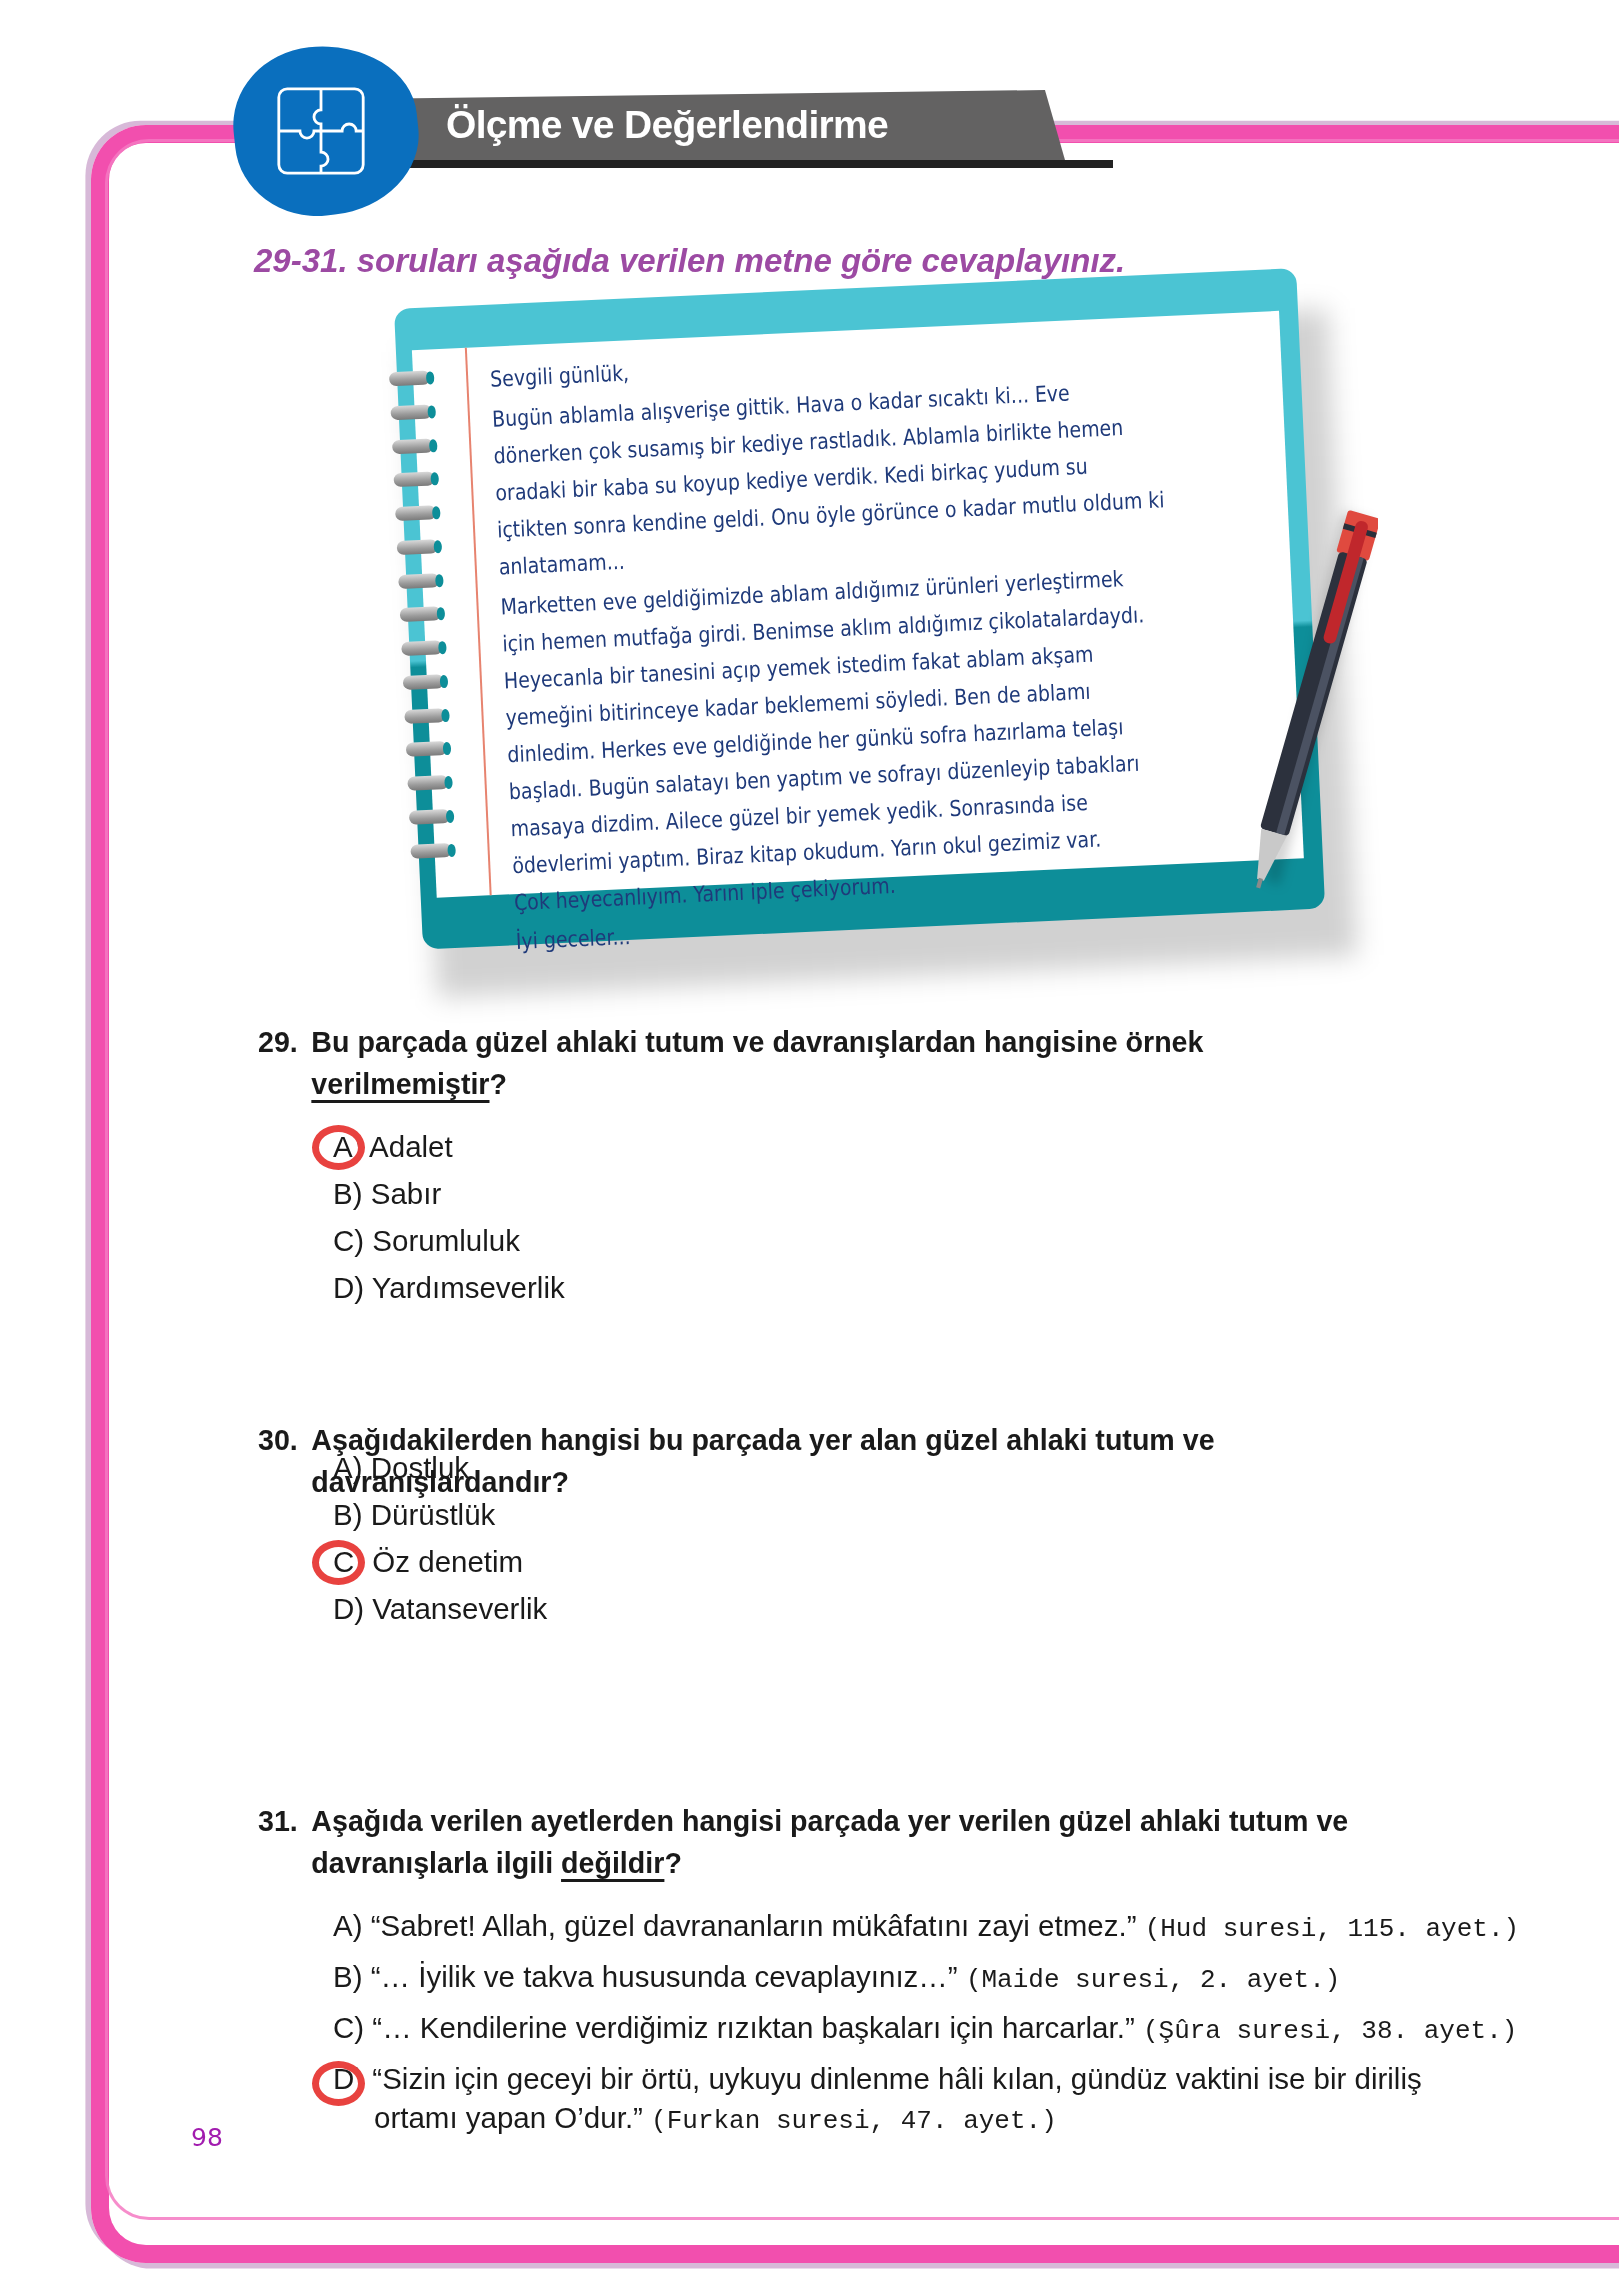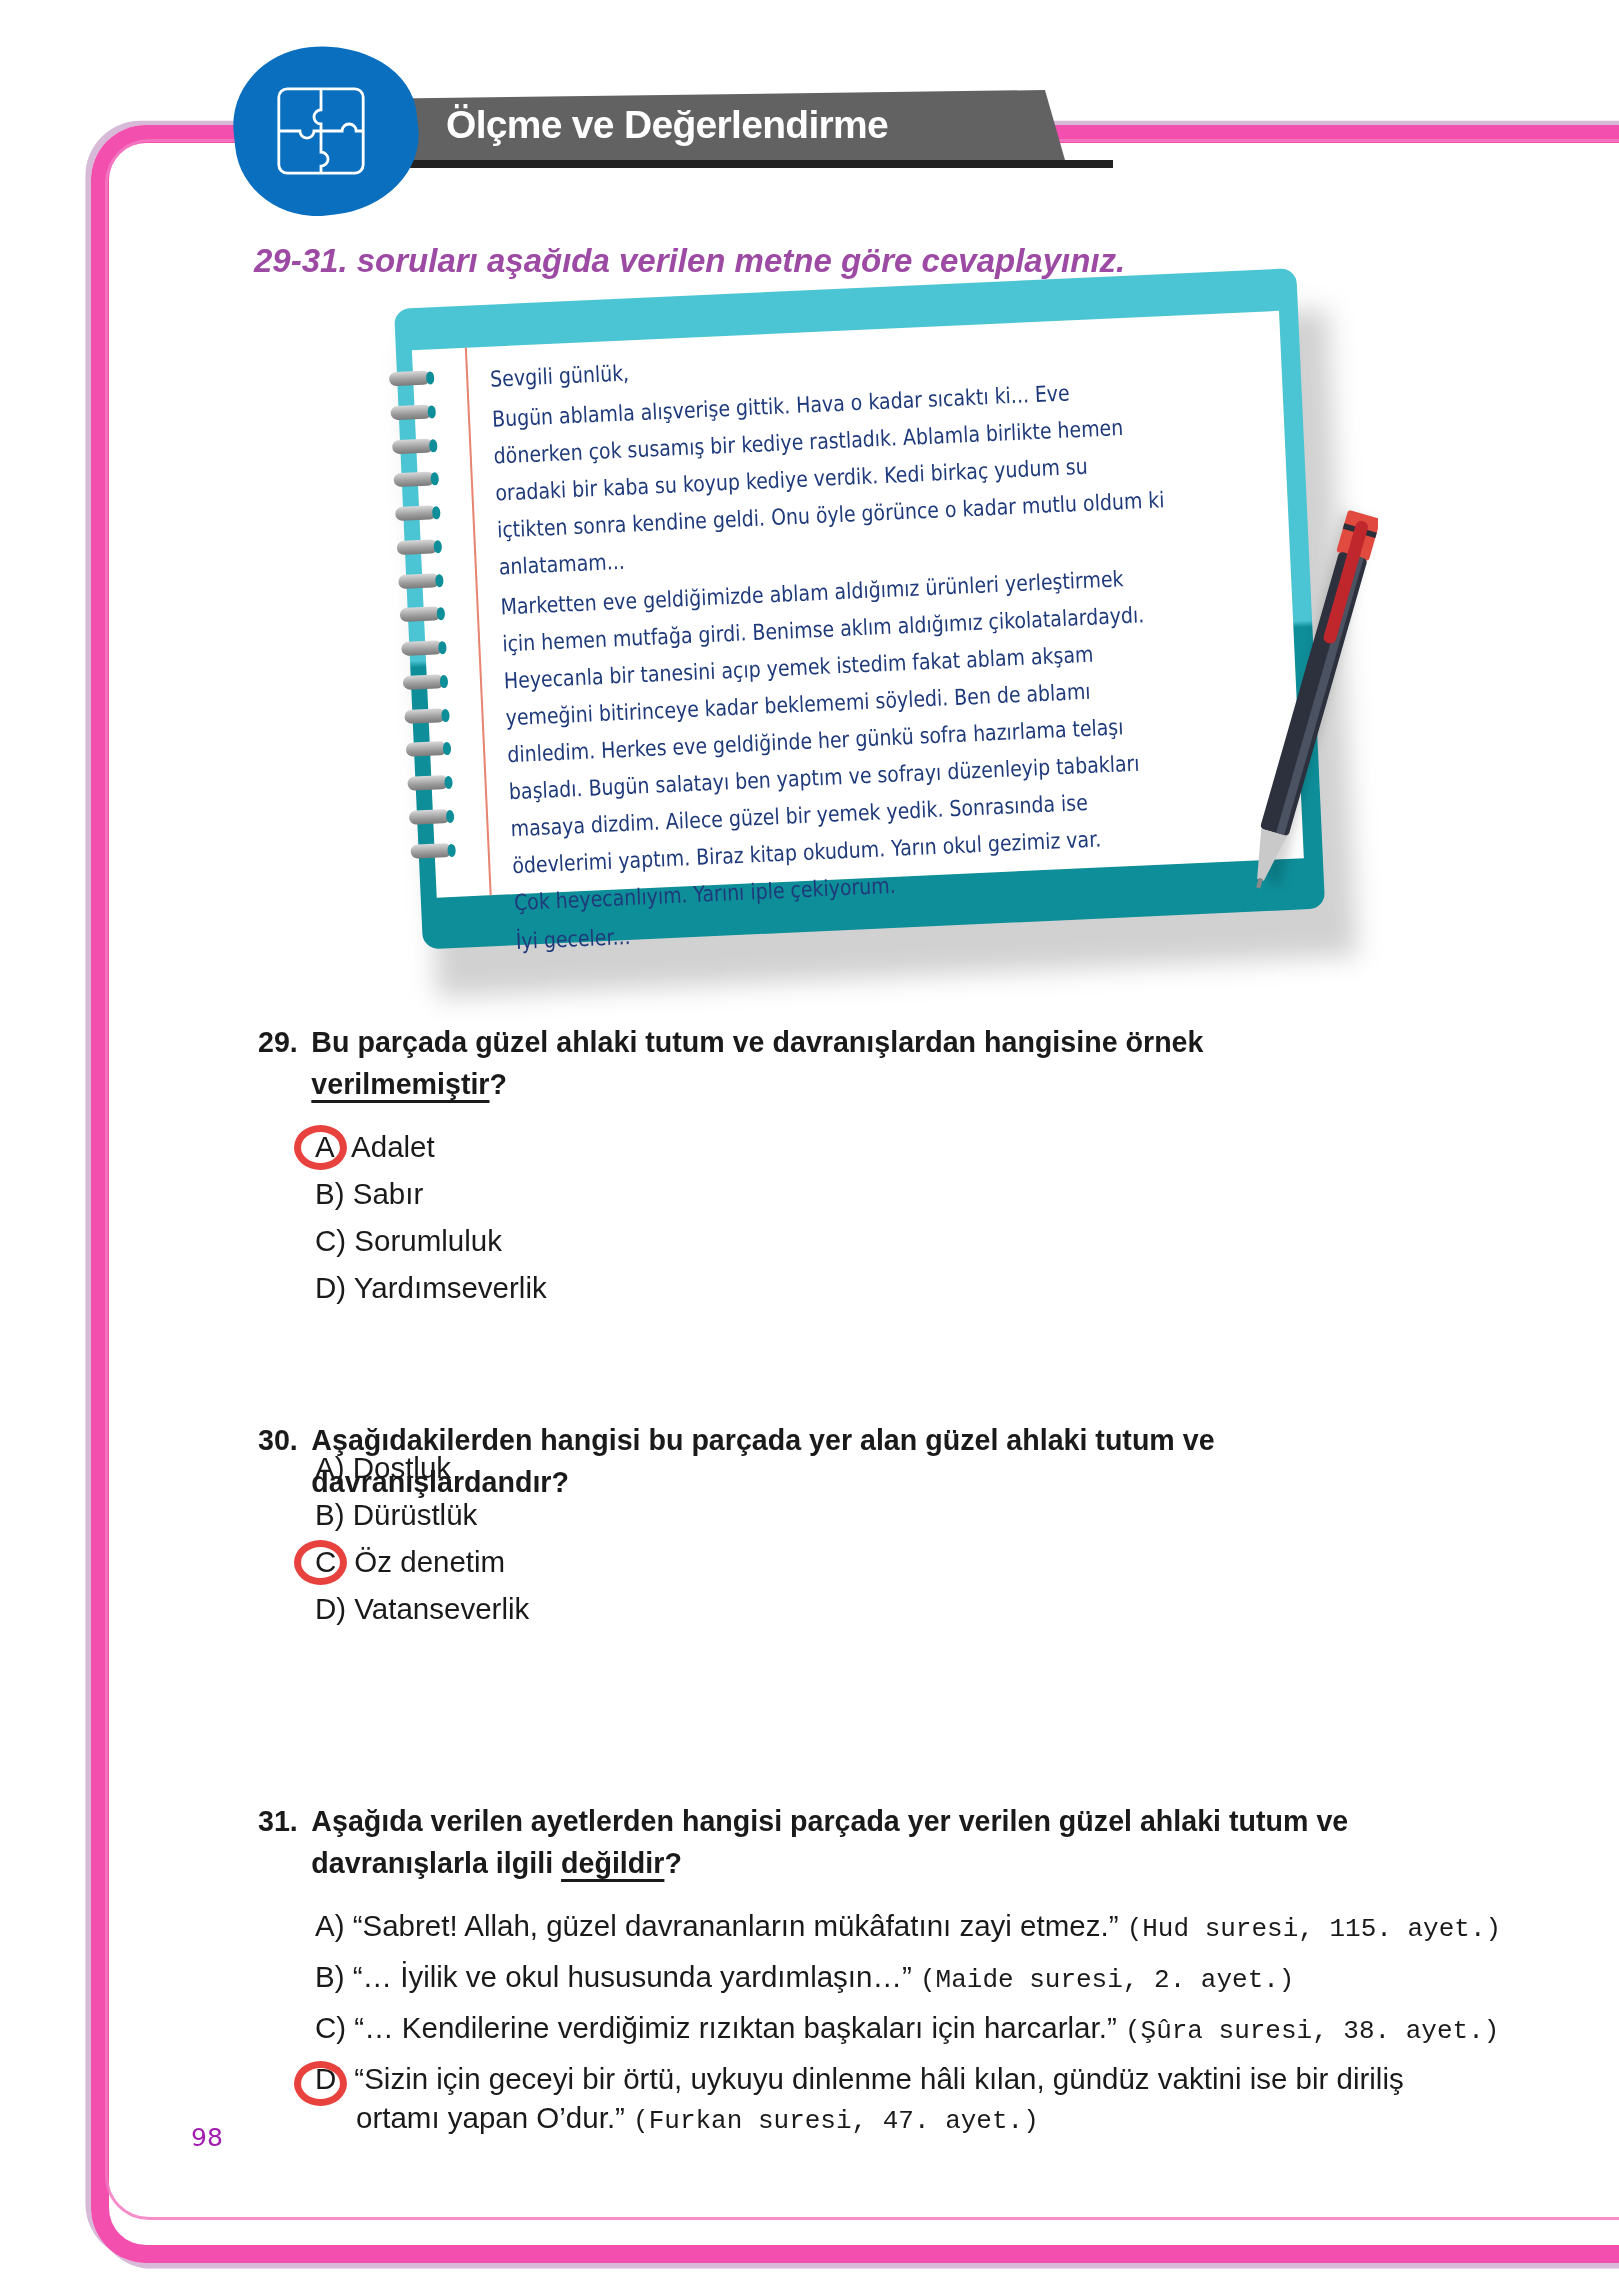--- a/index.html
+++ b/index.html
@@ -78,21 +78,21 @@
 
   
   .q-stem {
     position:absolute; left:258px; font-size:29.5px; font-weight:bold; line-height:42px;
     width:1286px; transform:scaleX(.97); transform-origin:0 0;
   }
   .q-stem .num { display:inline-block; width:55px; }
   .q-stem .indent { padding-left:55px; display:block; }
   .q-stem u { text-decoration-thickness:2.8px; text-underline-offset:5.6px; }
   .options { position:absolute; left:315px; font-size:29.5px; line-height:47px; }
-  .opt { position:relative; white-space:nowrap; }
+  .opt { position:relative; white-space:nowrap;margin-left:18px; }
   .opt .src { font-size:26px;font-family:Liberation Mono, monospace; }
   .opt .cont { padding-left:41px; display:block; }
   .circle-mark {
     position:absolute; left:-21px; top:2.1px; width:53px; height:45px;
     border:7.7px solid #e8423f; border-radius:50%; box-sizing:border-box;
   }
 
   .page-number {
     position:absolute; left:191px; top:2123px; font-size:25px; color:#a21caf;
     font-family:"DejaVu Sans", sans-serif;
@@ -252,21 +252,21 @@
   </div>
   <div class="opt"><span>D)</span> <span>Vatanseverlik</span></div>
 </div>
 
 <div class="q-stem" style="top:1800px">
   <span class="num">31.</span><span>Aşağıda verilen ayetlerden hangisi parçada yer verilen güzel ahlaki tutum ve</span>
   <span class="indent"><span>davranışlarla ilgili </span><u>değildir</u><span>?</span></span>
 </div>
 <div class="options" style="top:1902px">
   <div class="opt"><span>A)</span> <span>“Sabret! Allah, güzel davrananların mükâfatını zayi etmez.”</span> <span class="src">(Hud suresi, 115. ayet.)</span></div>
-  <div class="opt"><span>B)</span> <span>“… İyilik ve okul hususunda yardımlaşın…”</span> <span class="src">(Maide suresi, 2. ayet.)</span></div>
+  <div class="opt"><span>B)</span> <span>“… İyilik ve takva hususunda cevaplayınız…”</span> <span class="src">(Maide suresi, 2. ayet.)</span></div>
   <div class="opt"><span>C)</span> <span>“… Kendilerine verdiğimiz rızıktan başkaları için harcarlar.”</span> <span class="src">(Şûra suresi, 38. ayet.)</span></div>
   <div class="opt" style="line-height:39px; margin-top:4.2px">
     <span class="circle-mark"></span>
     <span>D)</span> <span>“Sizin için geceyi bir örtü, uykuyu dinlenme hâli kılan, gündüz vaktini ise bir diriliş</span>
     <span class="cont"><span>ortamı yapan O’dur.”</span> <span class="src">(Furkan suresi, 47. ayet.)</span></span>
   </div>
 </div>
 
 <div class="page-number">98</div>
 

